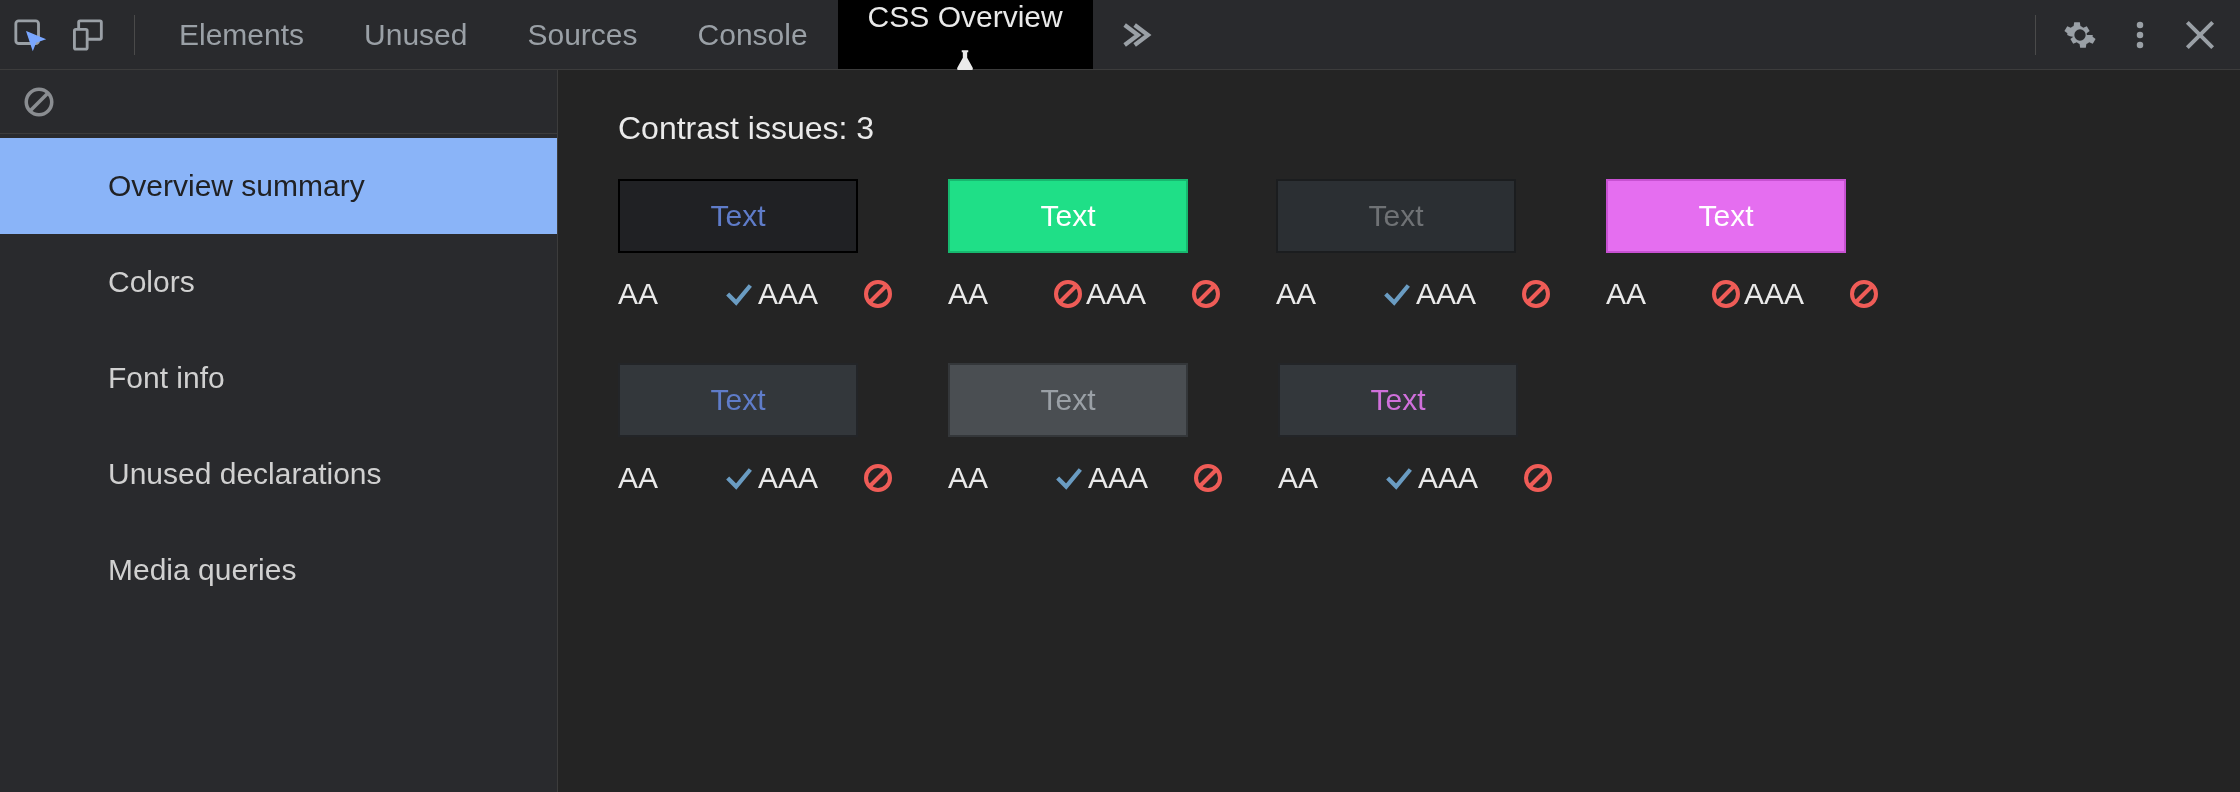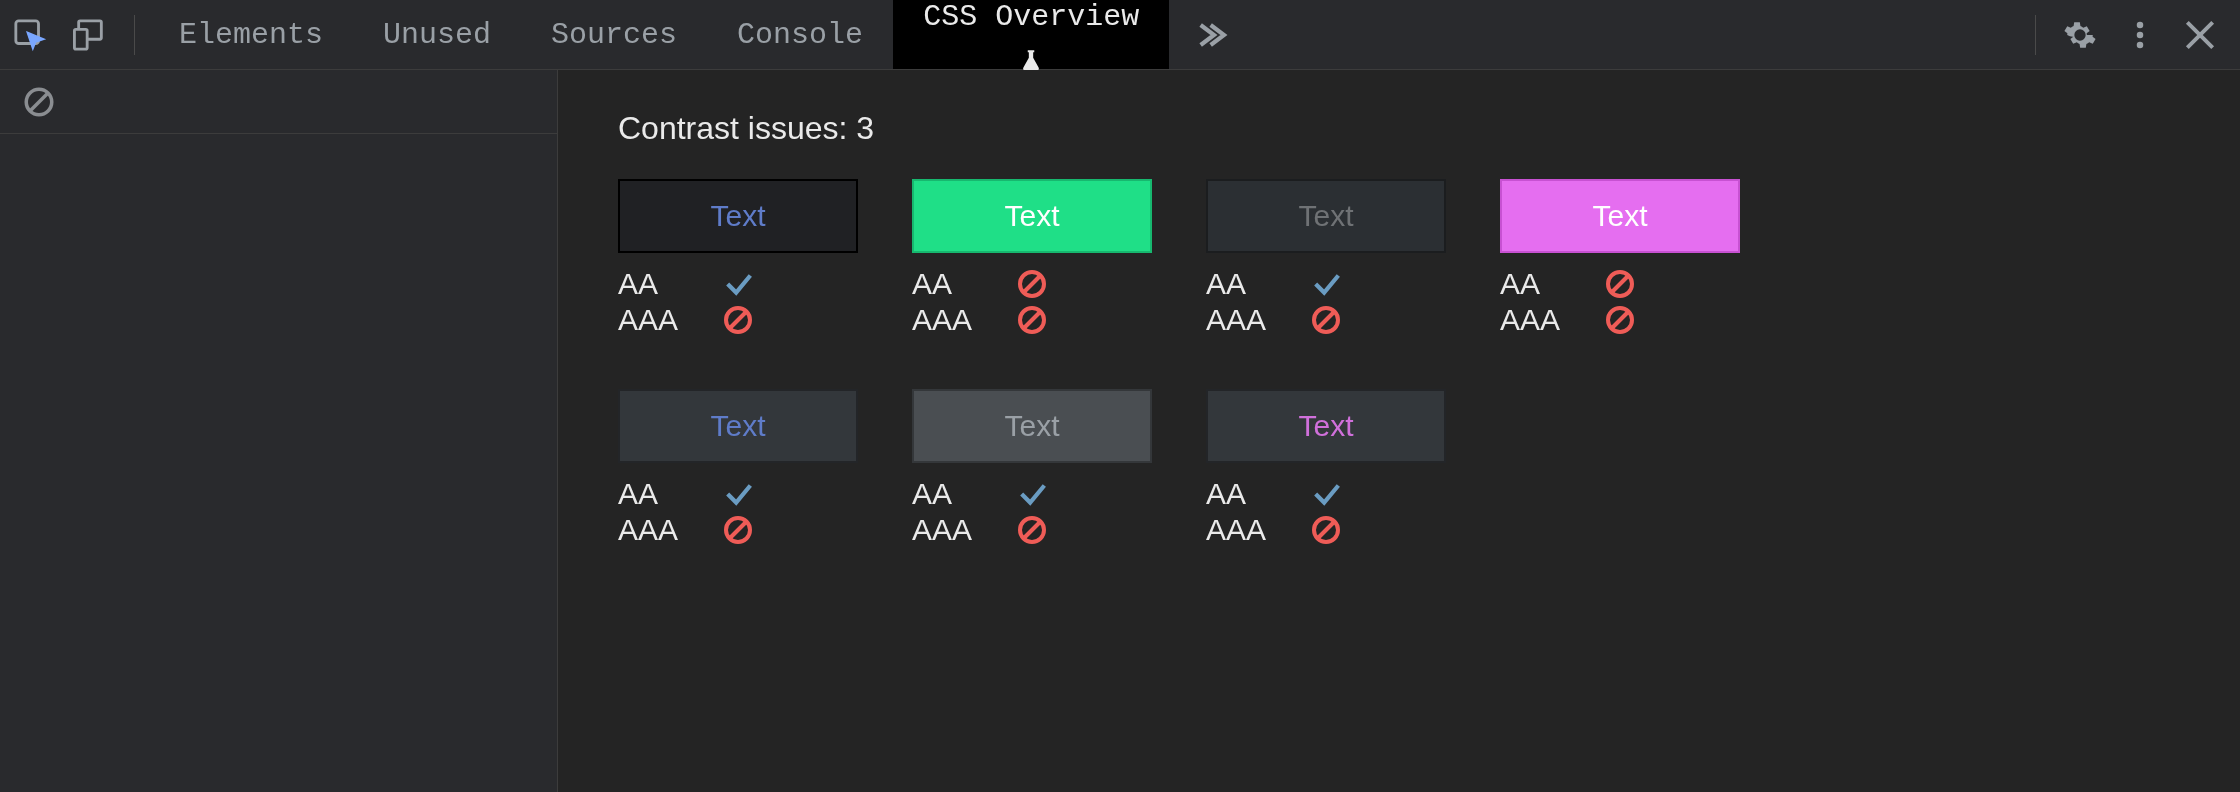--- a/index.html
+++ b/index.html
@@ -12,21 +12,20 @@
   }
 
   
   .tabbar {
     display: flex;
     align-items: center;
     height: 70px;
     background: #292a2d;
     border-bottom: 1px solid #3c3c3c;
     padding: 0 10px 0 0;
-    font-family: Liberation Mono, monospace;
   }
   .tabbar-left {
     display: flex;
     align-items: center;
     height: 100%;
   }
   .tool-btn {
     width: 60px;
     height: 60px;
     display: flex;
@@ -138,23 +137,22 @@
     height: 74px;
     border-radius: 0;
     display: flex;
     align-items: center;
     justify-content: center;
     font-size: 30px;
     border: 2px solid rgba(0,0,0,0.3);
   }
   .contrast-rows {
     display: flex;
-    flex-direction: column;
     gap: 2px;
-    margin-top: 6px;
+    margin-top: 16px;
   }
   .contrast-row {
     display: flex;
     align-items: center;
     gap: 26px;
     color: #eaeaea;
     font-size: 30px;
   }
   .contrast-row .label { width: 78px; }
 
@@ -243,20 +241,37 @@
 
   <div class="sidebar">
     <div class="sidebar-top">
       <span>
         <svg width="34" height="34" viewBox="0 0 24 24" fill="none" stroke="#8a8d91" stroke-width="2.5">
           <circle cx="12" cy="12" r="9"></circle>
           <path d="M6 18 L18 6"></path>
         </svg>
       </span>
     </div>
+    <div class="sidebar-list">
+      <div class="sidebar-item selected">
+        <span>Overview summary</span>
+      </div>
+      <div class="sidebar-item">
+        <span>Colors</span>
+      </div>
+      <div class="sidebar-item">
+        <span>Font info</span>
+      </div>
+      <div class="sidebar-item">
+        <span>Unused declarations</span>
+      </div>
+      <div class="sidebar-item">
+        <span>Media queries</span>
+      </div>
+    </div>
   </div>
 
   <div class="content">
     <div class="section-title">Contrast issues: 3</div>
     <div class="swatch-grid" id="swatch-grid">
         <div class="swatch-block">
           <div class="swatch" style="background: rgb(32, 33, 36); color: rgb(95, 124, 201); border-color: rgb(0, 0, 0);">Text</div>
           <div class="contrast-rows">
             <div class="contrast-row">
               <span class="label">AA</span>

